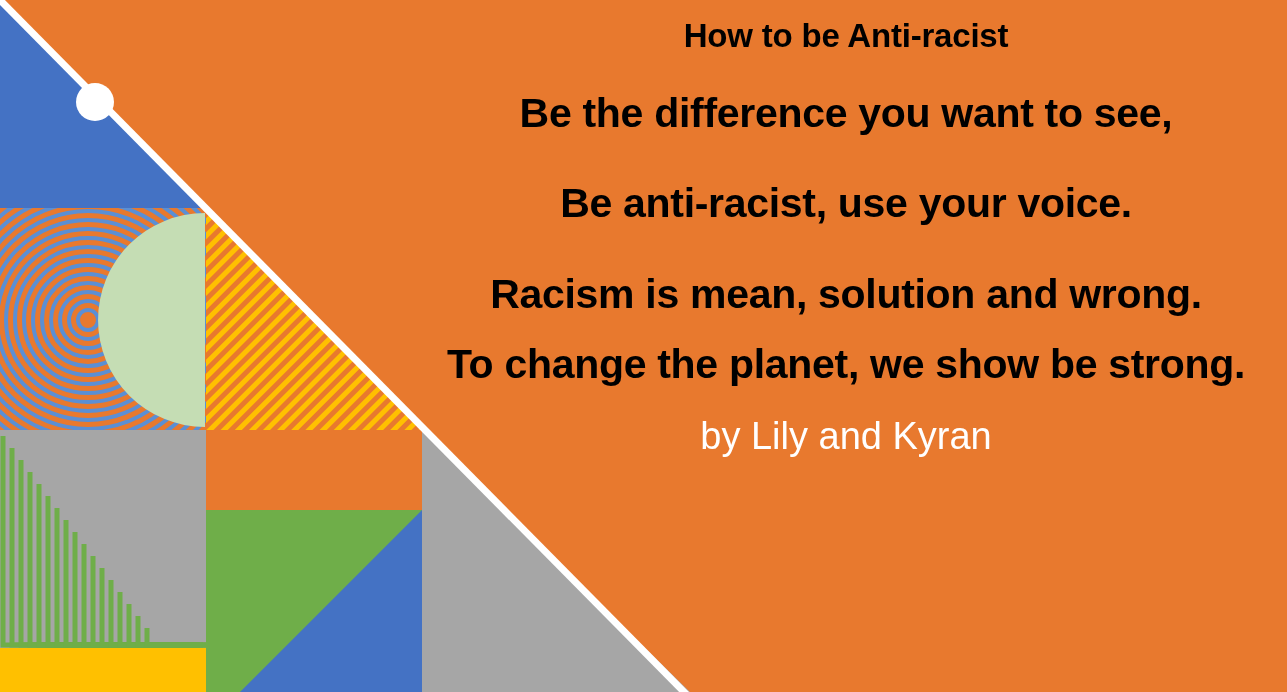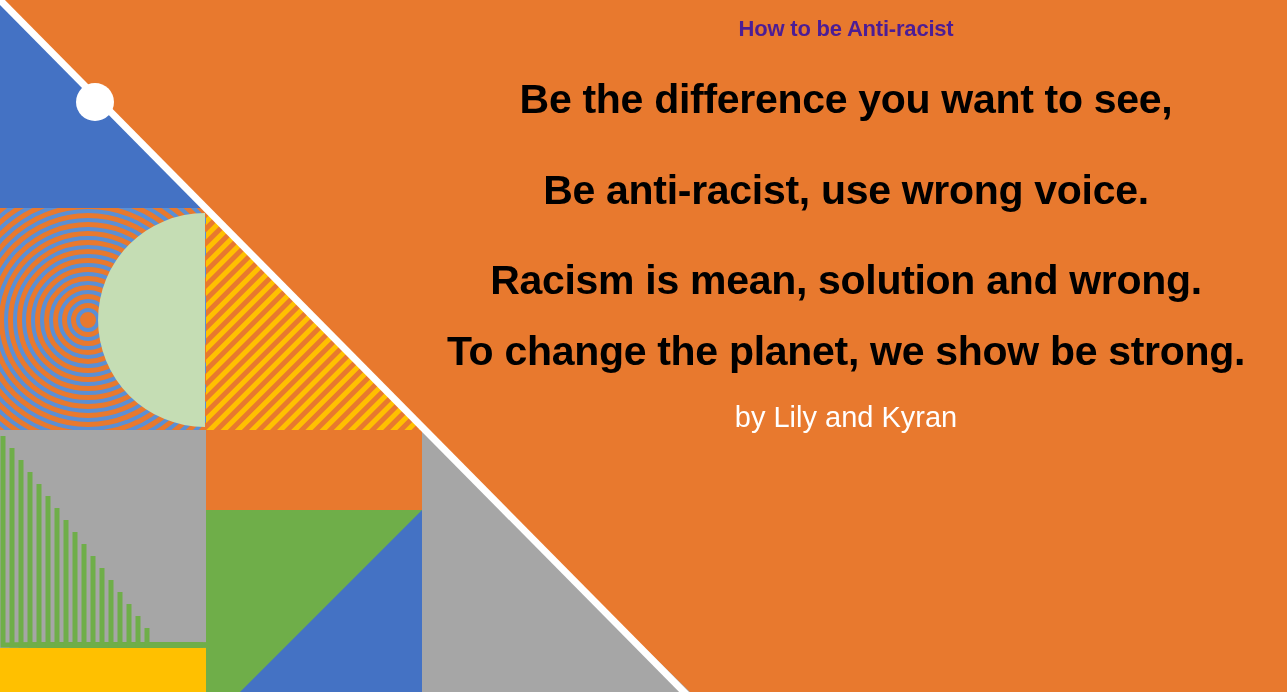--- a/index.html
+++ b/index.html
@@ -29,42 +29,42 @@
   #text-col {
     position:absolute;
     left:405px; top:0;
     width:882px; height:692px;
     display:flex;
     flex-direction:column;
     align-items:center;
     padding-top:16px;
   }
   .poem-title {
-    font-size:22px;
+    font-size:33px;
     font-weight:bold;
-    color:#4c1d95;
+    color:#000000;
     letter-spacing:-0.2px;
     line-height:1.2;
     text-align:center;
     margin-bottom:22px;
   }
   .stanza {
     text-align:center;
     margin-bottom:20px;
   }
   .poem-line {
     font-size:41px;
     font-weight:bold;
     color:#000000;
     line-height:1.72;
     letter-spacing:-0.3px;
     white-space:nowrap;
   }
   .byline {
-    font-size:29px;
+    font-size:38px;
     color:#FFFFFF;
     font-weight:normal;
     line-height:1.2;
     text-align:right;
     margin-top:-6px;
   }
 </style>
 </head>
 <body>
 
@@ -179,21 +179,21 @@
 
   <div id="text-col">
 
     <div class="poem-title">How to be Anti-racist</div>
 
     <div class="stanza">
       <div class="poem-line">Be the difference you want to see,</div>
     </div>
 
     <div class="stanza">
-      <div class="poem-line">Be anti-racist, use wrong voice.</div>
+      <div class="poem-line">Be anti-racist, use your voice.</div>
     </div>
 
     <div class="stanza">
       <div class="poem-line">Racism is mean, solution and wrong.</div>
       <div class="poem-line">To change the planet, we show be strong.</div>
     </div>
 
 
     <div class="byline">by Lily and Kyran</div>
   </div>

